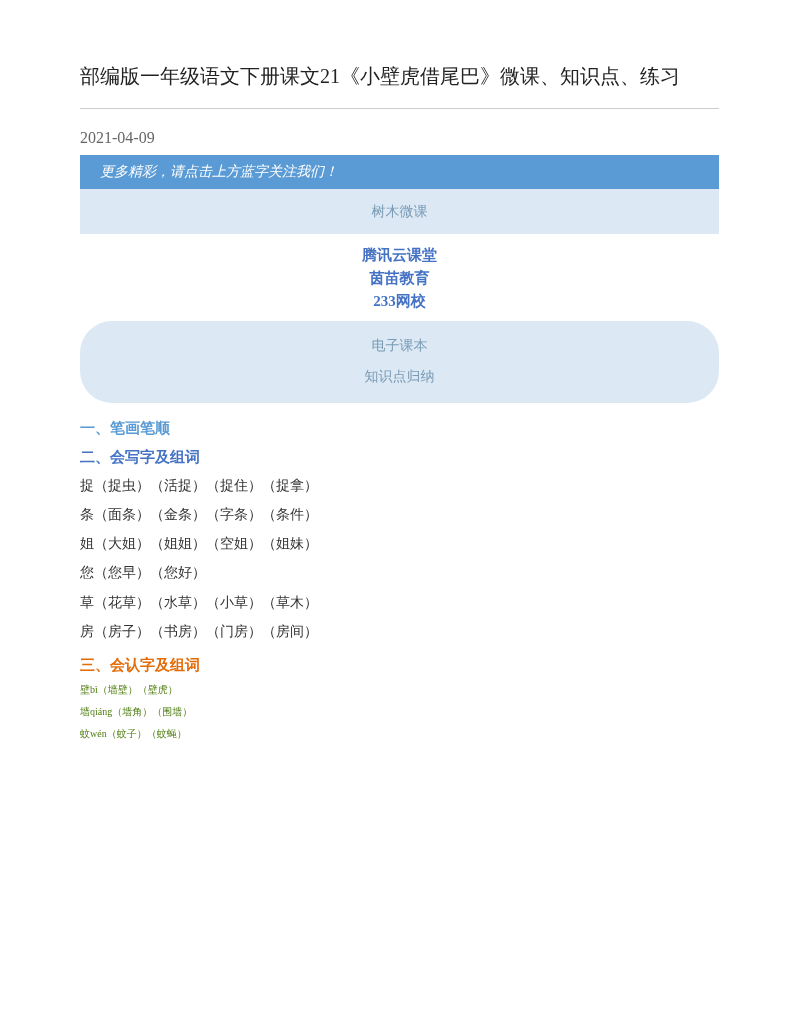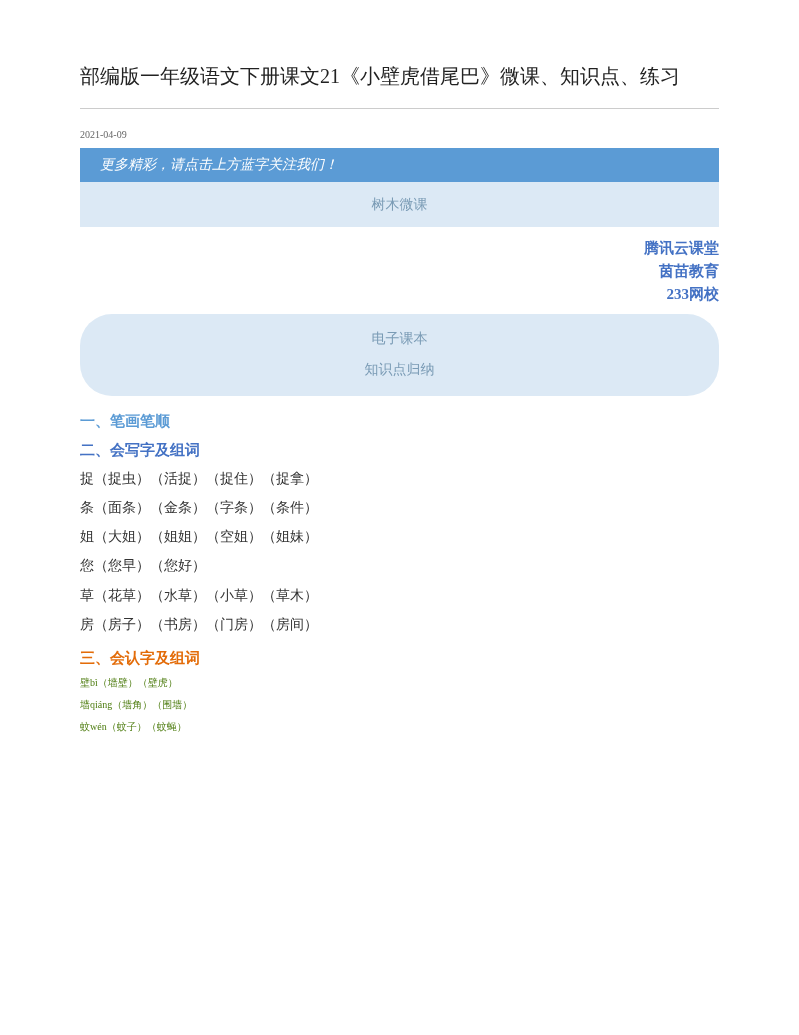--- a/index.html
+++ b/index.html
@@ -19,21 +19,21 @@
     .page-title {
       font-size: 20px;
       font-weight: normal;
       color: #222222;
       line-height: 1.6;
       margin-bottom: 20px;
       padding-bottom: 16px;
       border-bottom: 1px solid #cccccc;
     }
     .date {
-      font-size: 10px;
+      font-size: 16px;
       color: #666666;
       margin-top: 20px;
       margin-bottom: 8px;
     }
     .blue-banner {
       background-color: #5b9bd5;
       color: #ffffff;
       padding: 8px 20px;
       font-size: 14px;
       margin-bottom: 0;
@@ -53,21 +53,20 @@
       text-align: center;
       margin: 10px 0;
     }
     .link-item {
       display: block;
       color: #4472c4;
       font-size: 15px;
       text-decoration: none;
       margin: 4px 0;
       font-weight: bold;
-      text-align: right;
     }
     .light-blue-box2 {
       background-color: #dce9f5;
       padding: 10px 12px;
       margin: 10px 0 16px 0;
       text-align: center;
       color: #7a9bb5;
       font-size: 14px;
       min-height: 70px;
       line-height: 2.2;

